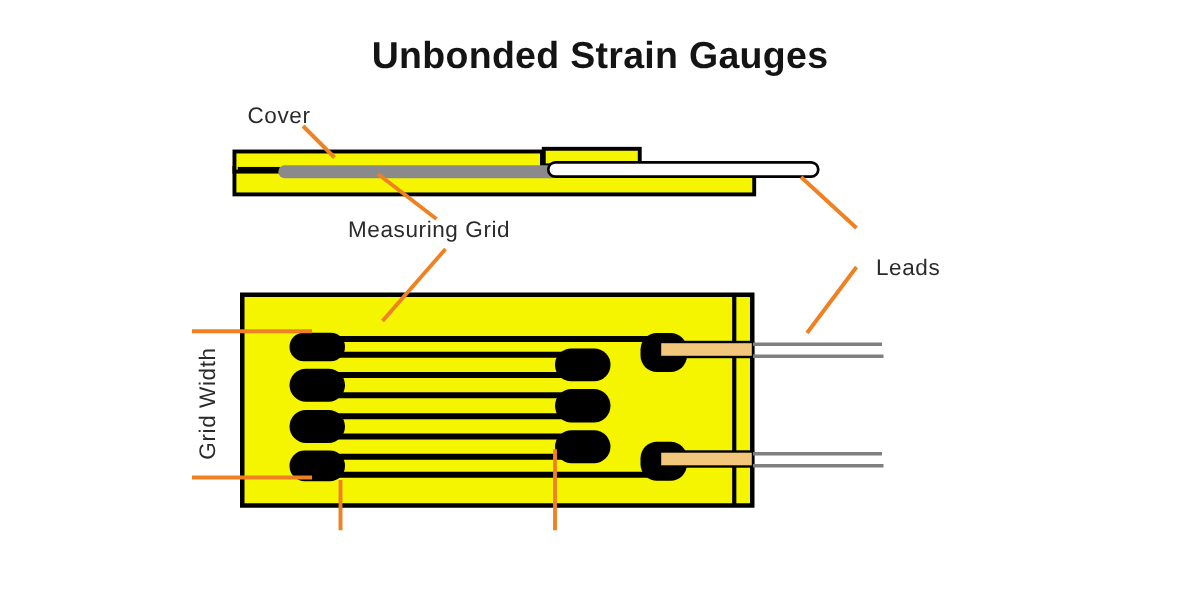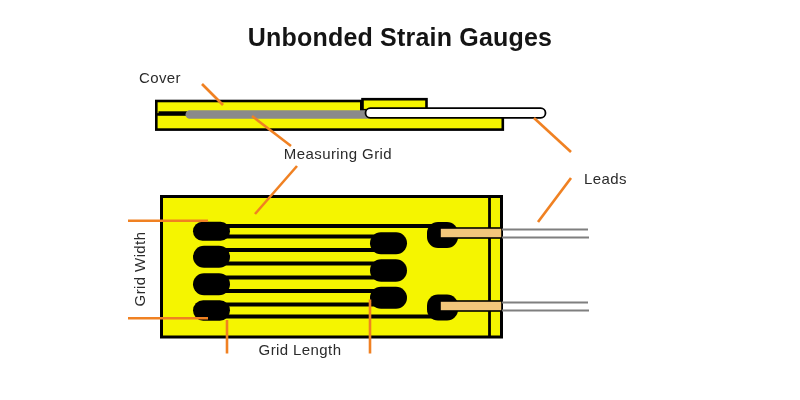--- a/index.html
+++ b/index.html
@@ -9,22 +9,22 @@
   }
   .canvas svg{position:absolute;left:0;top:0;}
   .title{
     position:absolute;left:0;top:23px;width:800px;text-align:center;
     font-size:25px;font-weight:800;color:#141414;letter-spacing:.2px;
   }
   .lbl{
     position:absolute;font-size:15px;color:#2b2b2b;letter-spacing:.4px;
     white-space:nowrap;
   }
-  .lbl-cover{left:139px;top:69px;}
-  .lbl-mgrid{left:232px;top:145px;width:160px;text-align:right;}
+  .lbl-cover{left:165px;top:69px;}
+  .lbl-mgrid{left:232px;top:145px;width:160px;text-align:left;}
   .lbl-leads{left:584px;top:170px;}
   .lbl-glen{left:230px;top:341px;width:140px;text-align:center;}
   .lbl-gwidth{
     left:139px;top:269px;transform:translate(-50%,-50%) rotate(-90deg);
   }
   
   .yel{stroke:#000;stroke-width:2.6;}
   .yel-body{stroke:#000;stroke-width:3;}
   .blkfill{fill:#000;stroke:none;}
   .run{stroke:#000;stroke-width:4;fill:none;}
@@ -108,14 +108,13 @@
   <div class="title">Unbonded Strain Gauges</div>
 
   <div class="lbl lbl-cover">Cover</div>
 
   <div class="lbl lbl-mgrid">Measuring Grid</div>
 
   <div class="lbl lbl-leads">Leads</div>
 
   <div class="lbl lbl-gwidth">Grid Width</div>
 
-  <div class="lbl lbl-glen">Grid Length</div>
 </div>
 
 </body></html>

